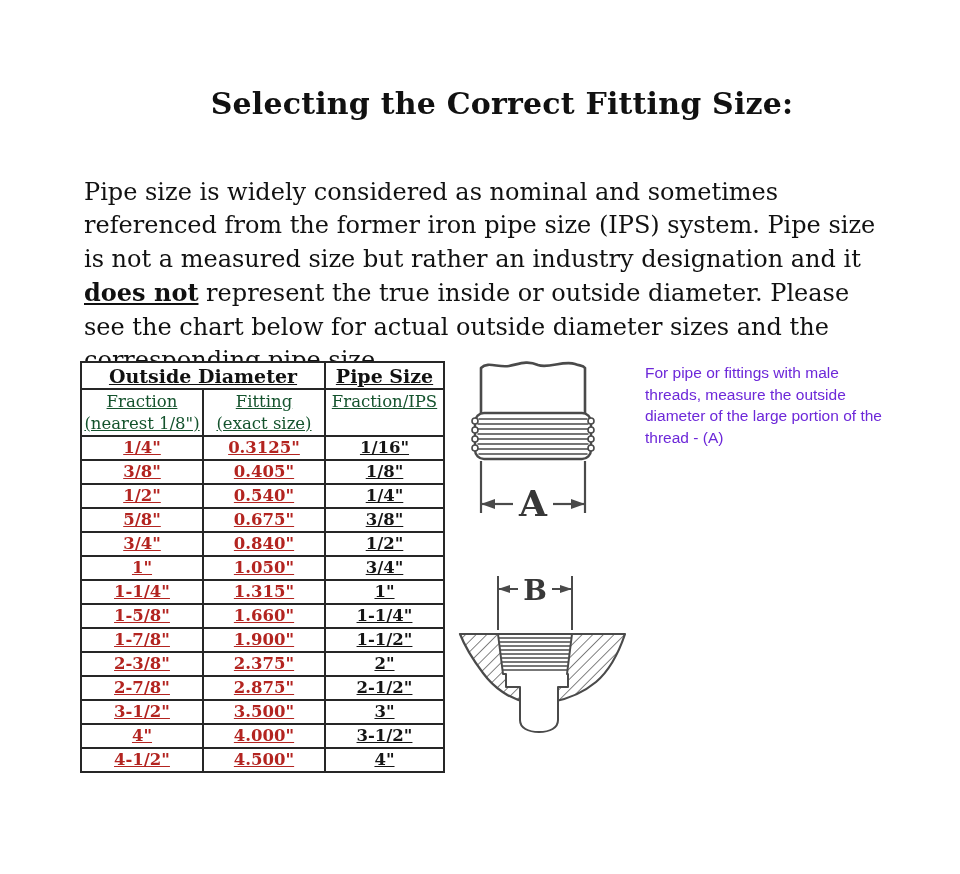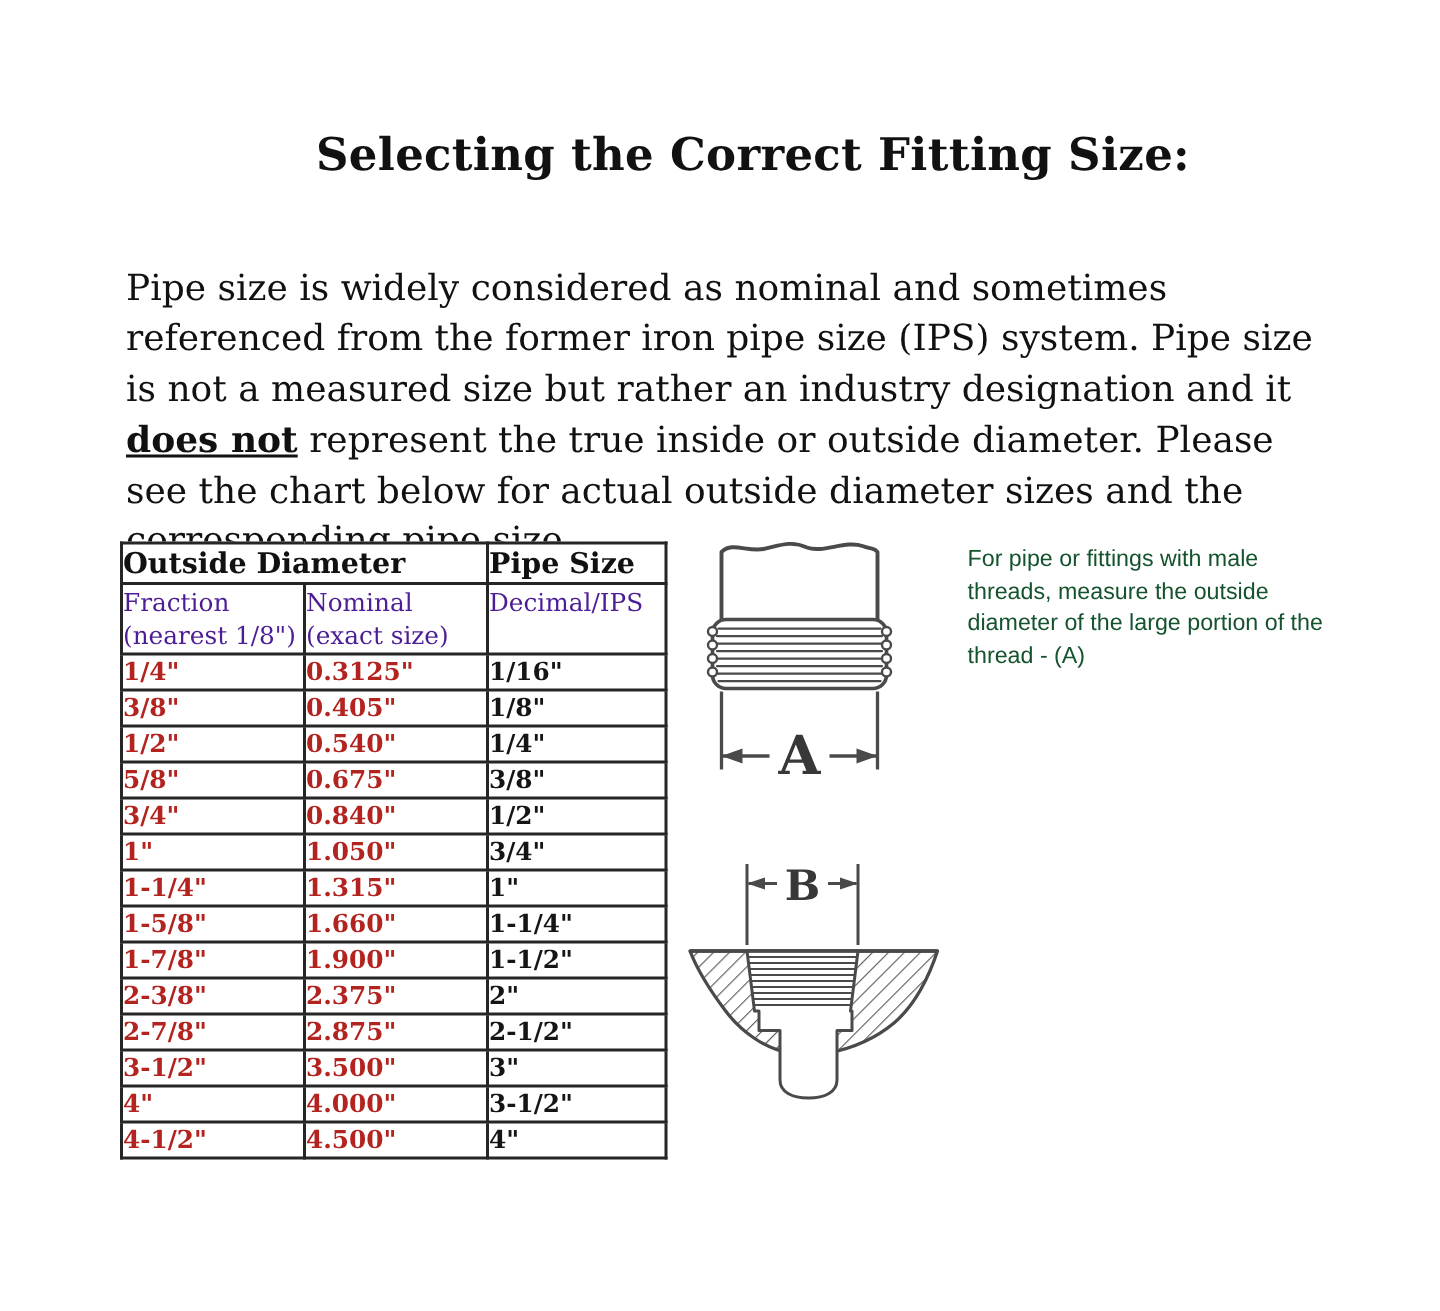--- a/index.html
+++ b/index.html
@@ -20,33 +20,34 @@
   .intro{
     position:absolute;left:84px;top:152px;width:796px;
     font-size:24px;line-height:33.4px;color:#111;
   }
   .intro .emph{font-weight:bold;text-decoration:underline;}
   table.fit{
     position:absolute;left:80px;top:361px;width:363px;
     border-collapse:collapse;table-layout:fixed;background:#fff;
   }
   table.fit th,table.fit td{
-    border:2px solid var(--border);text-align:left;padding:0;
+    border:2px solid var(--border);text-align:center;padding:0;
     font-family:"DejaVu Serif","Liberation Serif",serif;
+    text-decoration:underline;
   }
   col.c1{width:122px}col.c2{width:122px}col.c3{width:119px}
   tr.gh th{height:25px;font-size:19px;font-weight:bold;color:#111;}
-  tr.sh th{height:44px;font-size:16.5px;font-weight:normal;vertical-align:top;line-height:22px;padding-top:1px;color:#4c1d95;}
+  tr.sh th{height:44px;font-size:16.5px;font-weight:normal;vertical-align:top;line-height:22px;padding-top:1px;color:#14532d;}
   tbody.rows td{height:22px;font-size:16.5px;font-weight:bold;line-height:22px;}
   td.red{color:var(--red);}
   td.dark{color:#151515;}
   .figure{position:absolute;}
   .caption{
     position:absolute;font-family:"Liberation Sans","DejaVu Sans",sans-serif;
-    font-size:15.5px;line-height:21.5px;color:#14532d;
+    font-size:15.5px;line-height:21.5px;color:#6d28d9;
   }
   .cap-a{left:645px;top:362px;width:238px;}
   .cap-b{left:645px;top:561px;width:254px;}
   svg text.dim{
     font-family:"DejaVu Serif","Liberation Serif",serif;font-weight:bold;fill:#383838;
   }
 </style>
 </head>
 <body>
 
@@ -66,25 +67,25 @@
       <tr class="gh">
         <th colspan="2">Outside Diameter</th>
         <th>Pipe Size</th>
       </tr>
       <tr class="sh">
         <th>
           <div>Fraction</div>
           <div>(nearest 1/8")</div>
         </th>
         <th>
-          <div>Nominal</div>
+          <div>Fitting</div>
           <div>(exact size)</div>
         </th>
         <th>
-          <div>Decimal/IPS</div>
+          <div>Fraction/IPS</div>
           <div></div>
         </th>
       </tr>
     </thead>
     <tbody class="rows">
         <tr>
           <td class="red">1/4"</td>
           <td class="red">0.3125"</td>
           <td class="dark">1/16"</td>
         </tr>

